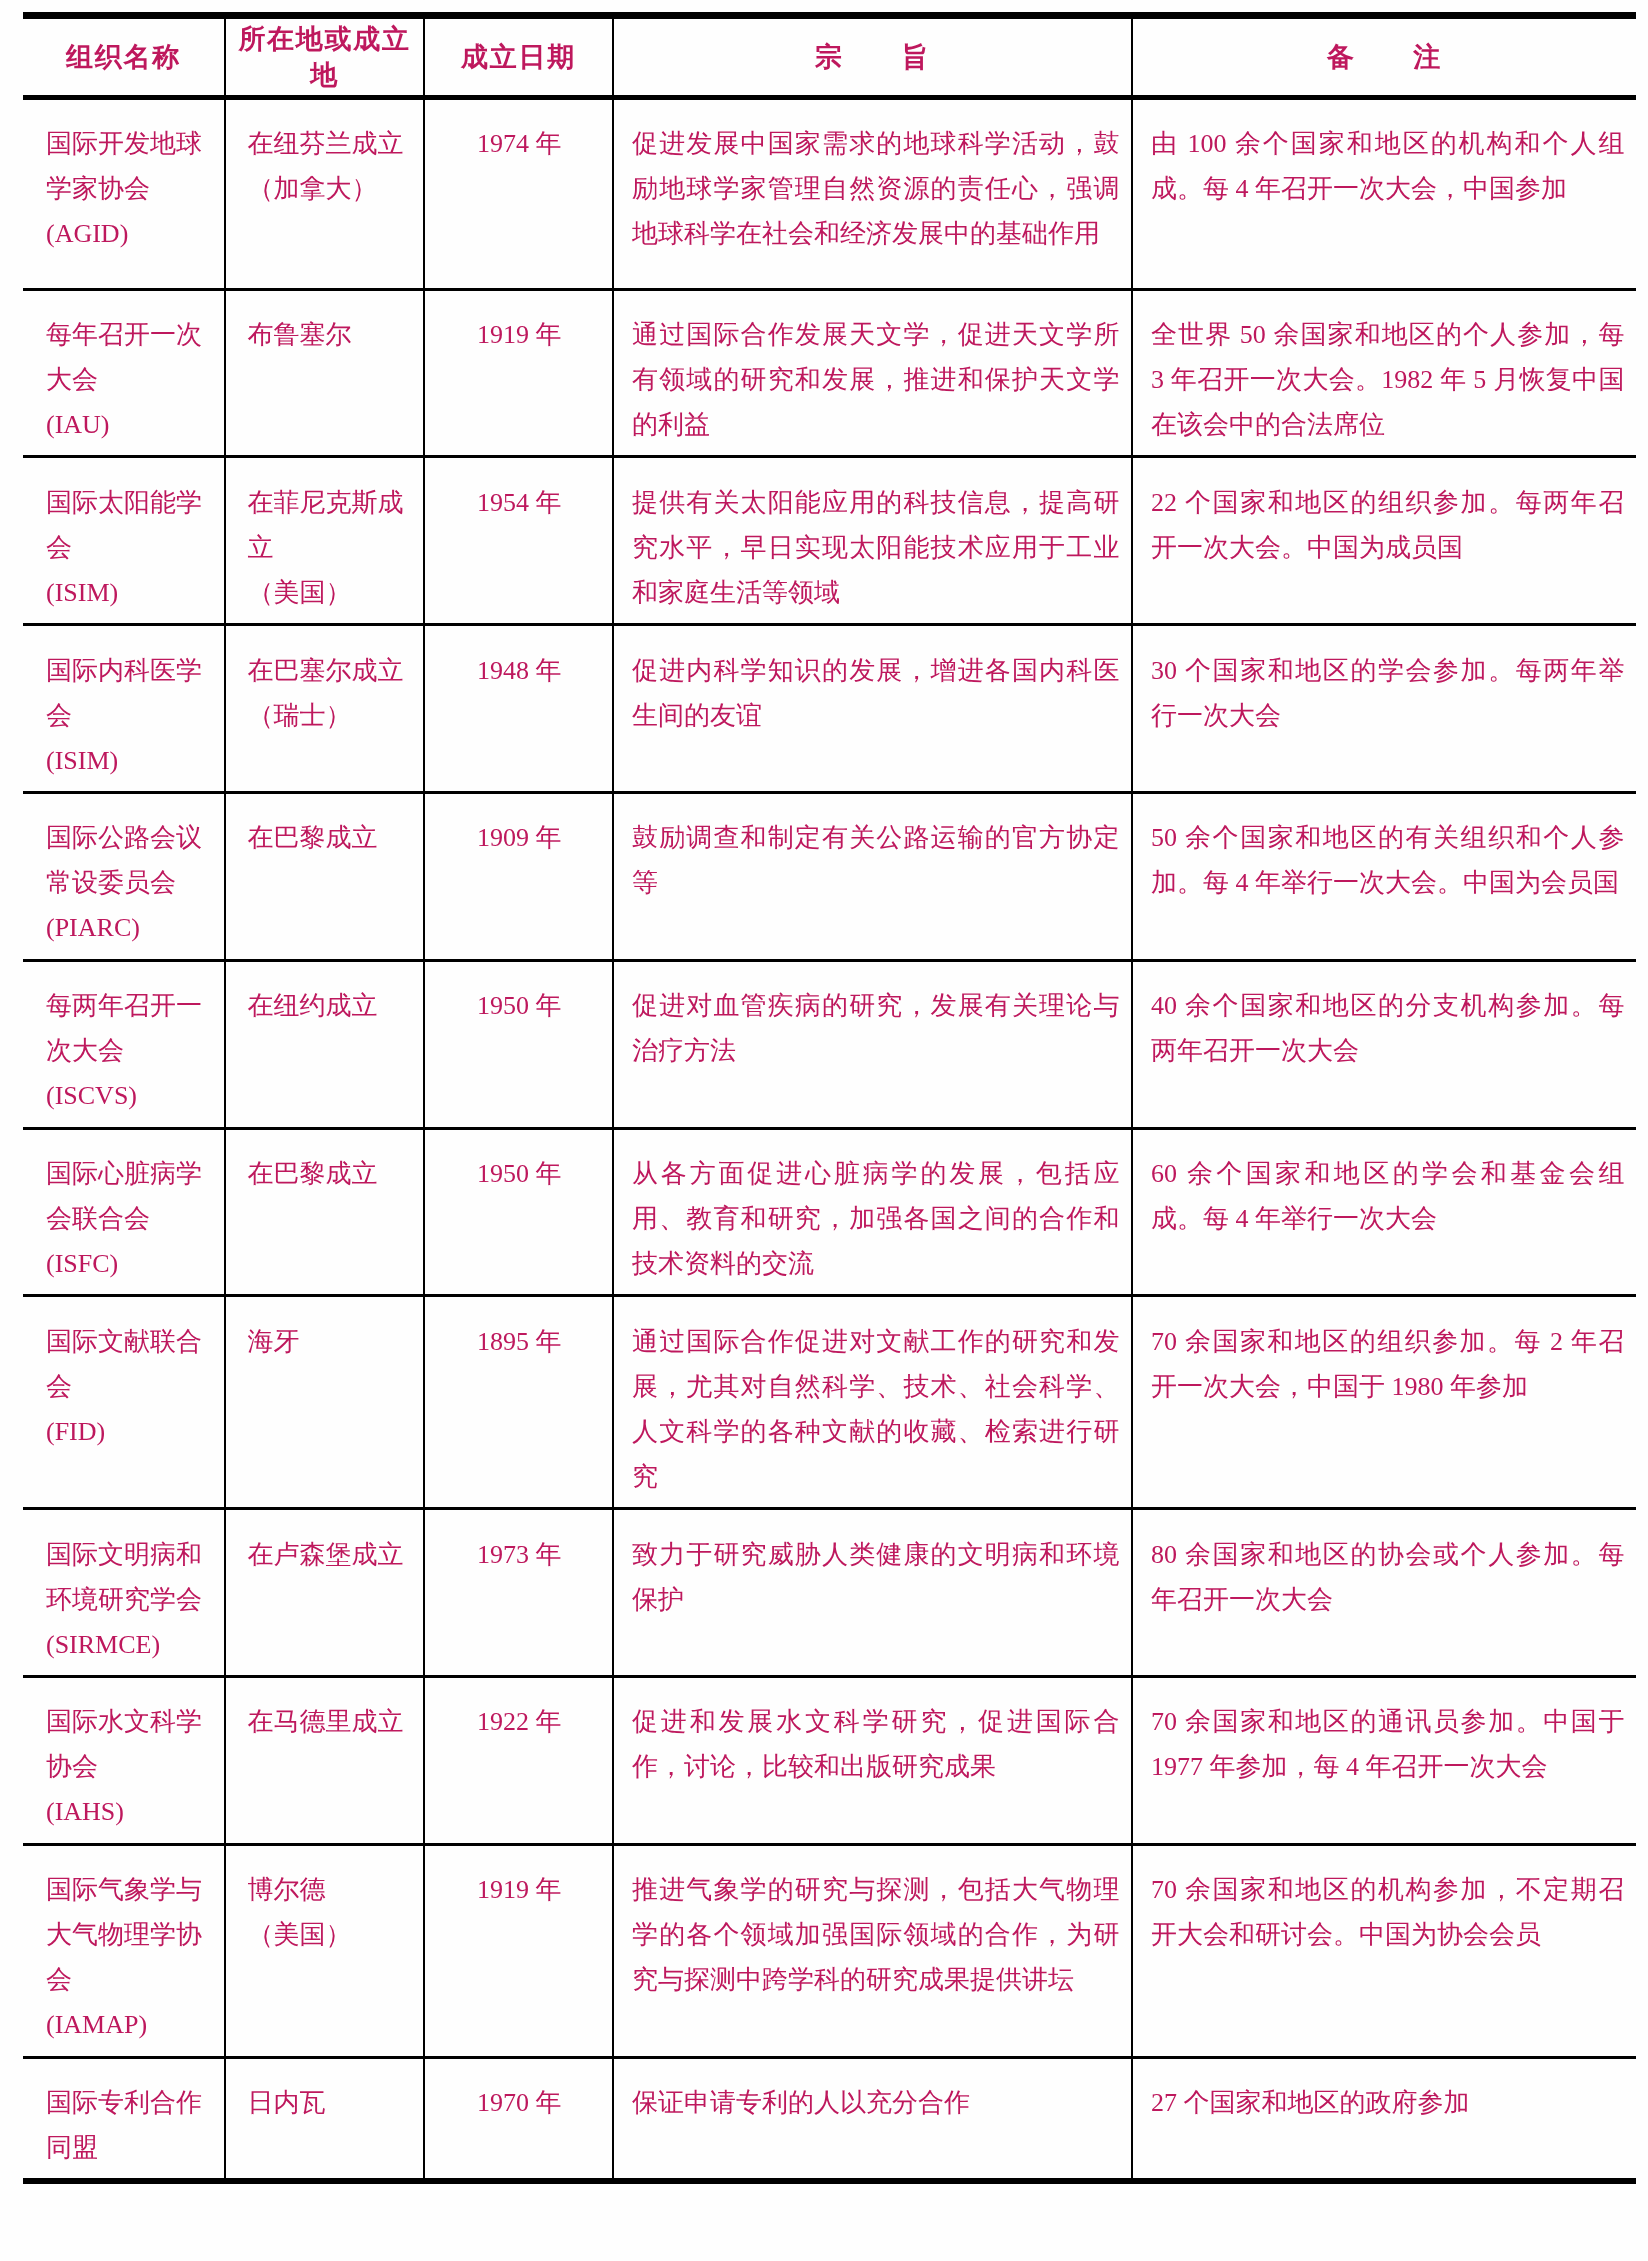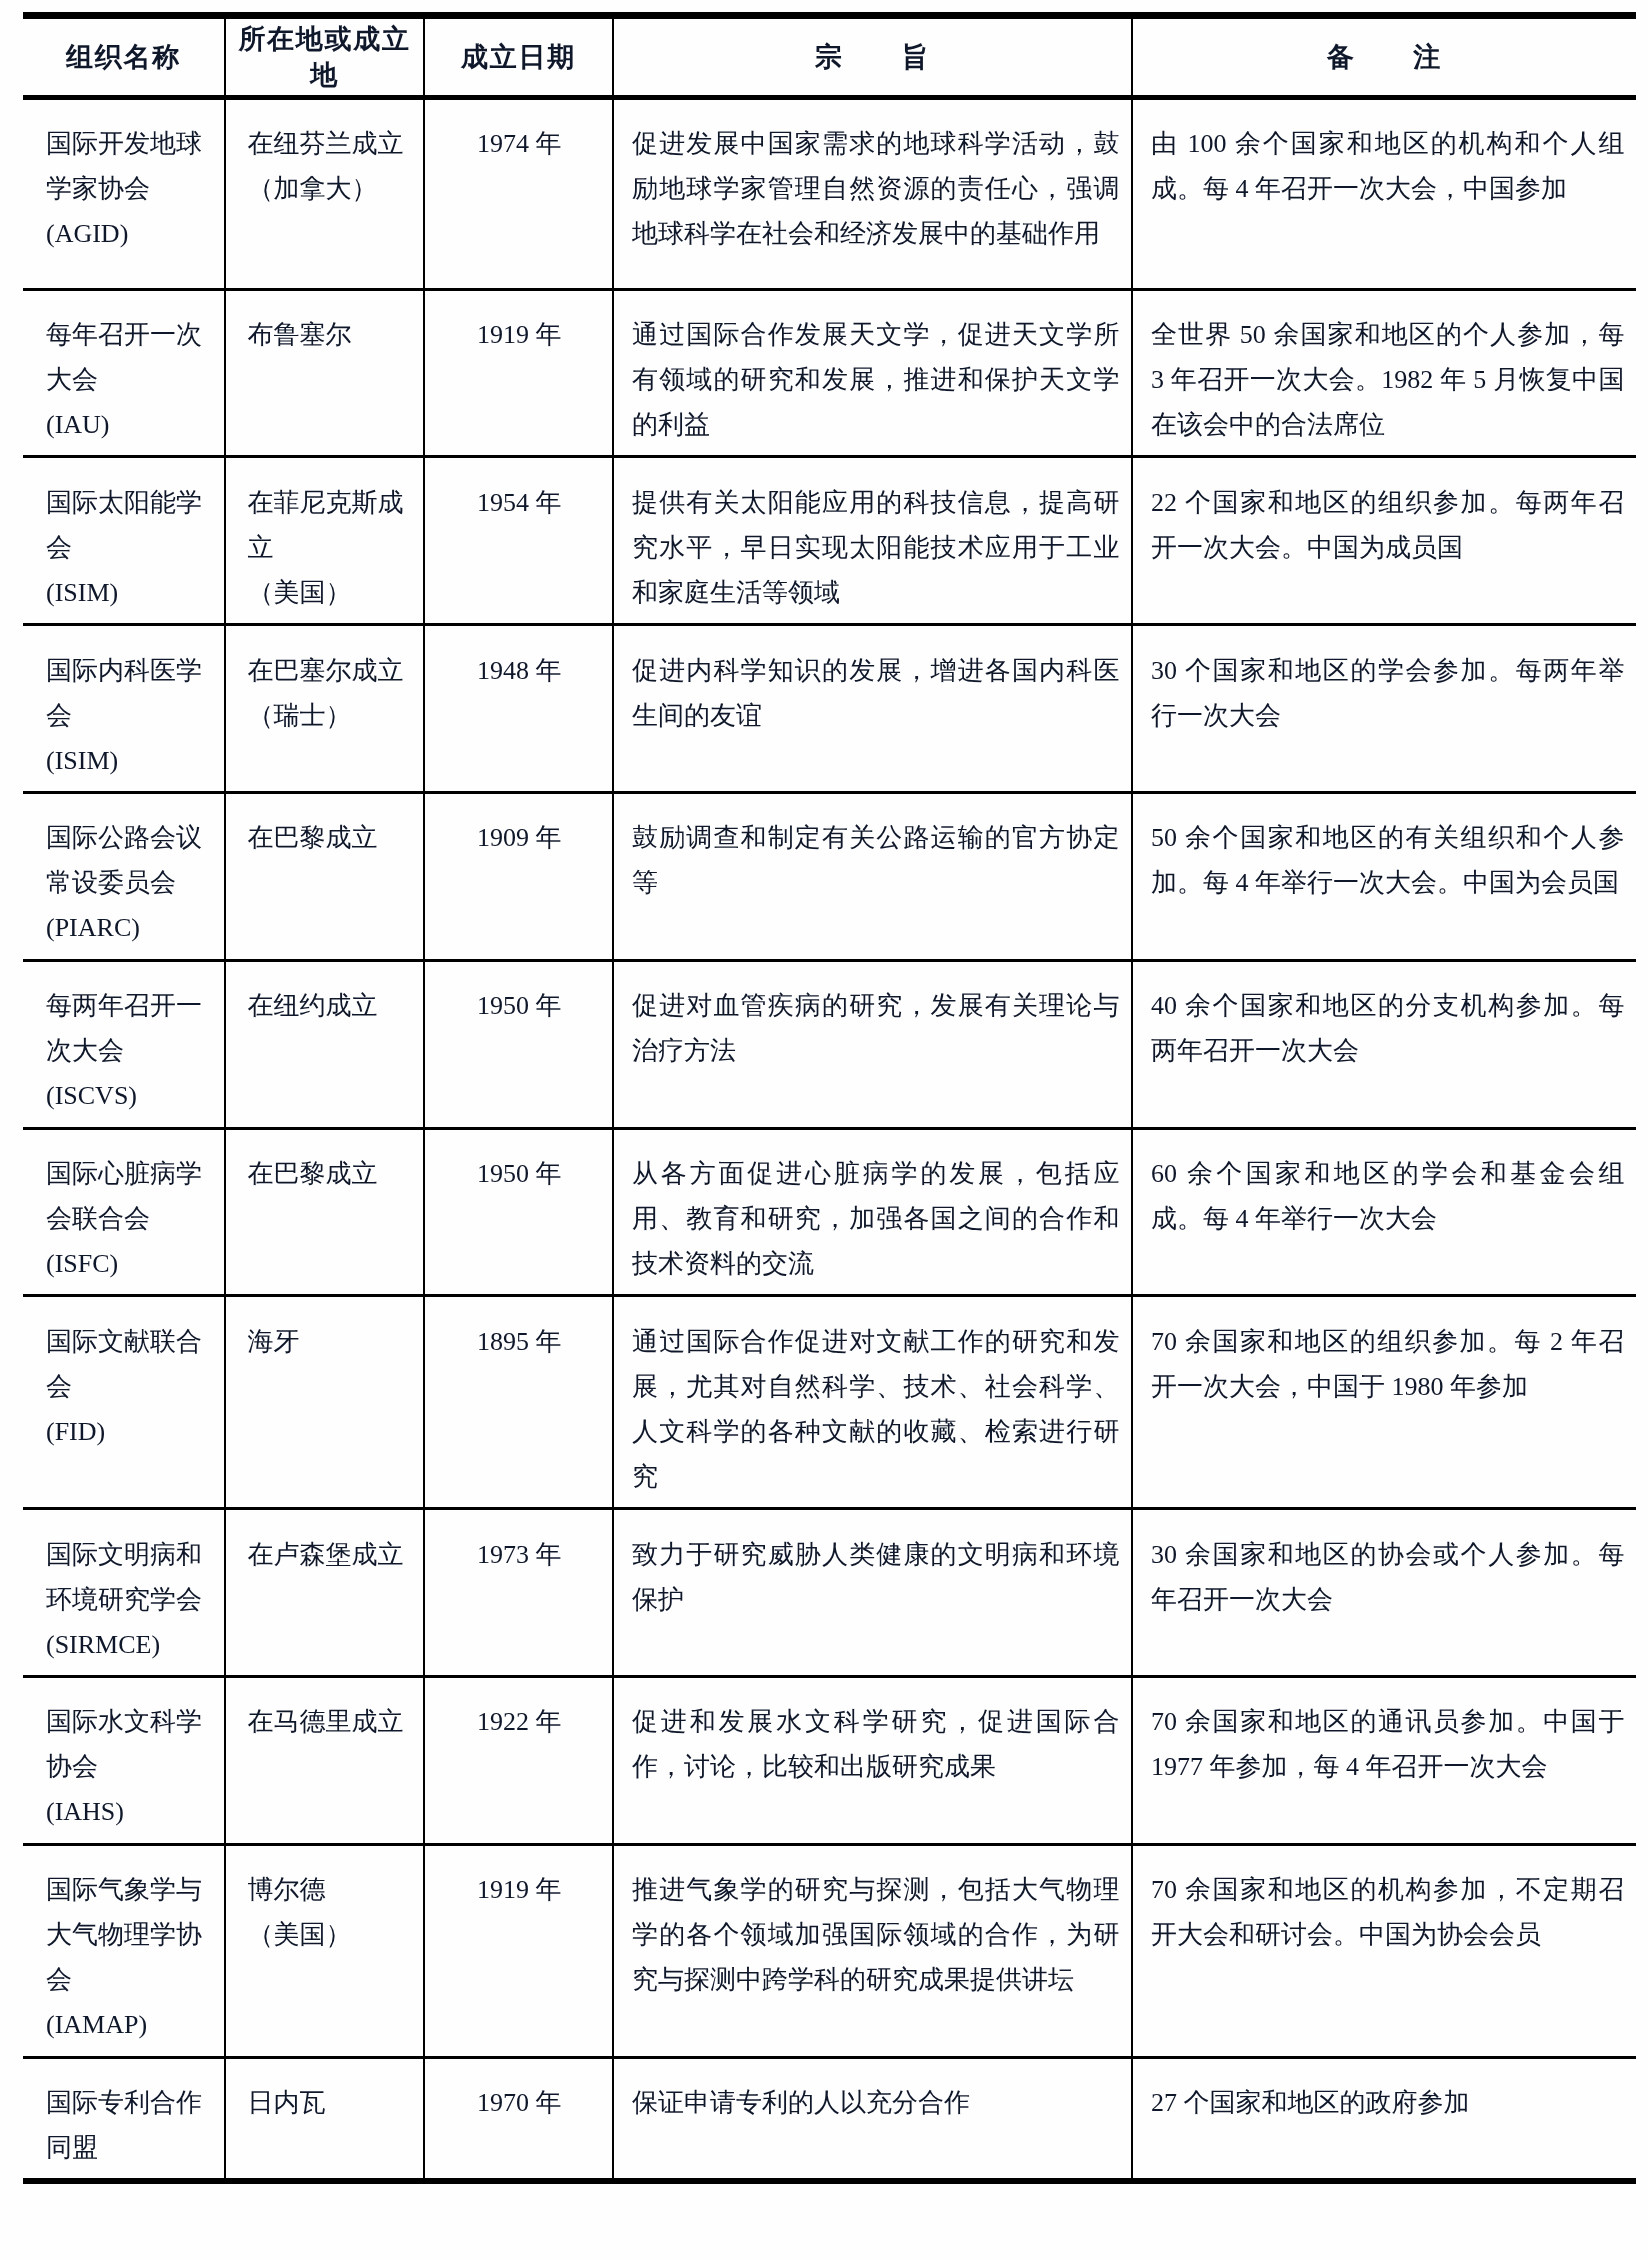--- a/index.html
+++ b/index.html
@@ -3,21 +3,21 @@
 <meta charset="utf-8">
 <style>
   html, body { margin: 0; padding: 0; background: #ffffff; }
   .page {
     position: relative;
     width: 1649px;
     height: 2261px;
     background: #fefefe;
     overflow: hidden;
     font-family: "Liberation Serif", "DejaVu Serif", serif;
-    color: #0f172a;
+    color: #be185d;
   }
   table.orgs {
     position: absolute;
     left: 23px;
     top: 11.6px;
     width: 1613px;
     border-collapse: collapse;
     table-layout: fixed;
     border-top: 7.4px solid #000;
     border-bottom: 6.6px solid #000;
@@ -177,21 +177,21 @@
       </tr>
 
       <tr style="height:116px">
         <td class="name">
           <div class="nm">国际文明病和环境研究学会</div>
           <div class="ab">(SIRMCE)</div>
         </td>
         <td class="loc">在卢森堡成立</td>
         <td class="date">1973 年</td>
         <td class="purpose">致力于研究威胁人类健康的文明病和环境保护</td>
-        <td class="remarks">30 余国家和地区的协会或个人参加。每年召开一次大会</td>
+        <td class="remarks">80 余国家和地区的协会或个人参加。每年召开一次大会</td>
       </tr>
 
       <tr style="height:126px">
         <td class="name">
           <div class="nm">国际水文科学协会</div>
           <div class="ab">(IAHS)</div>
         </td>
         <td class="loc">在马德里成立</td>
         <td class="date">1922 年</td>
         <td class="purpose">促进和发展水文科学研究，促进国际合作，讨论，比较和出版研究成果</td>

